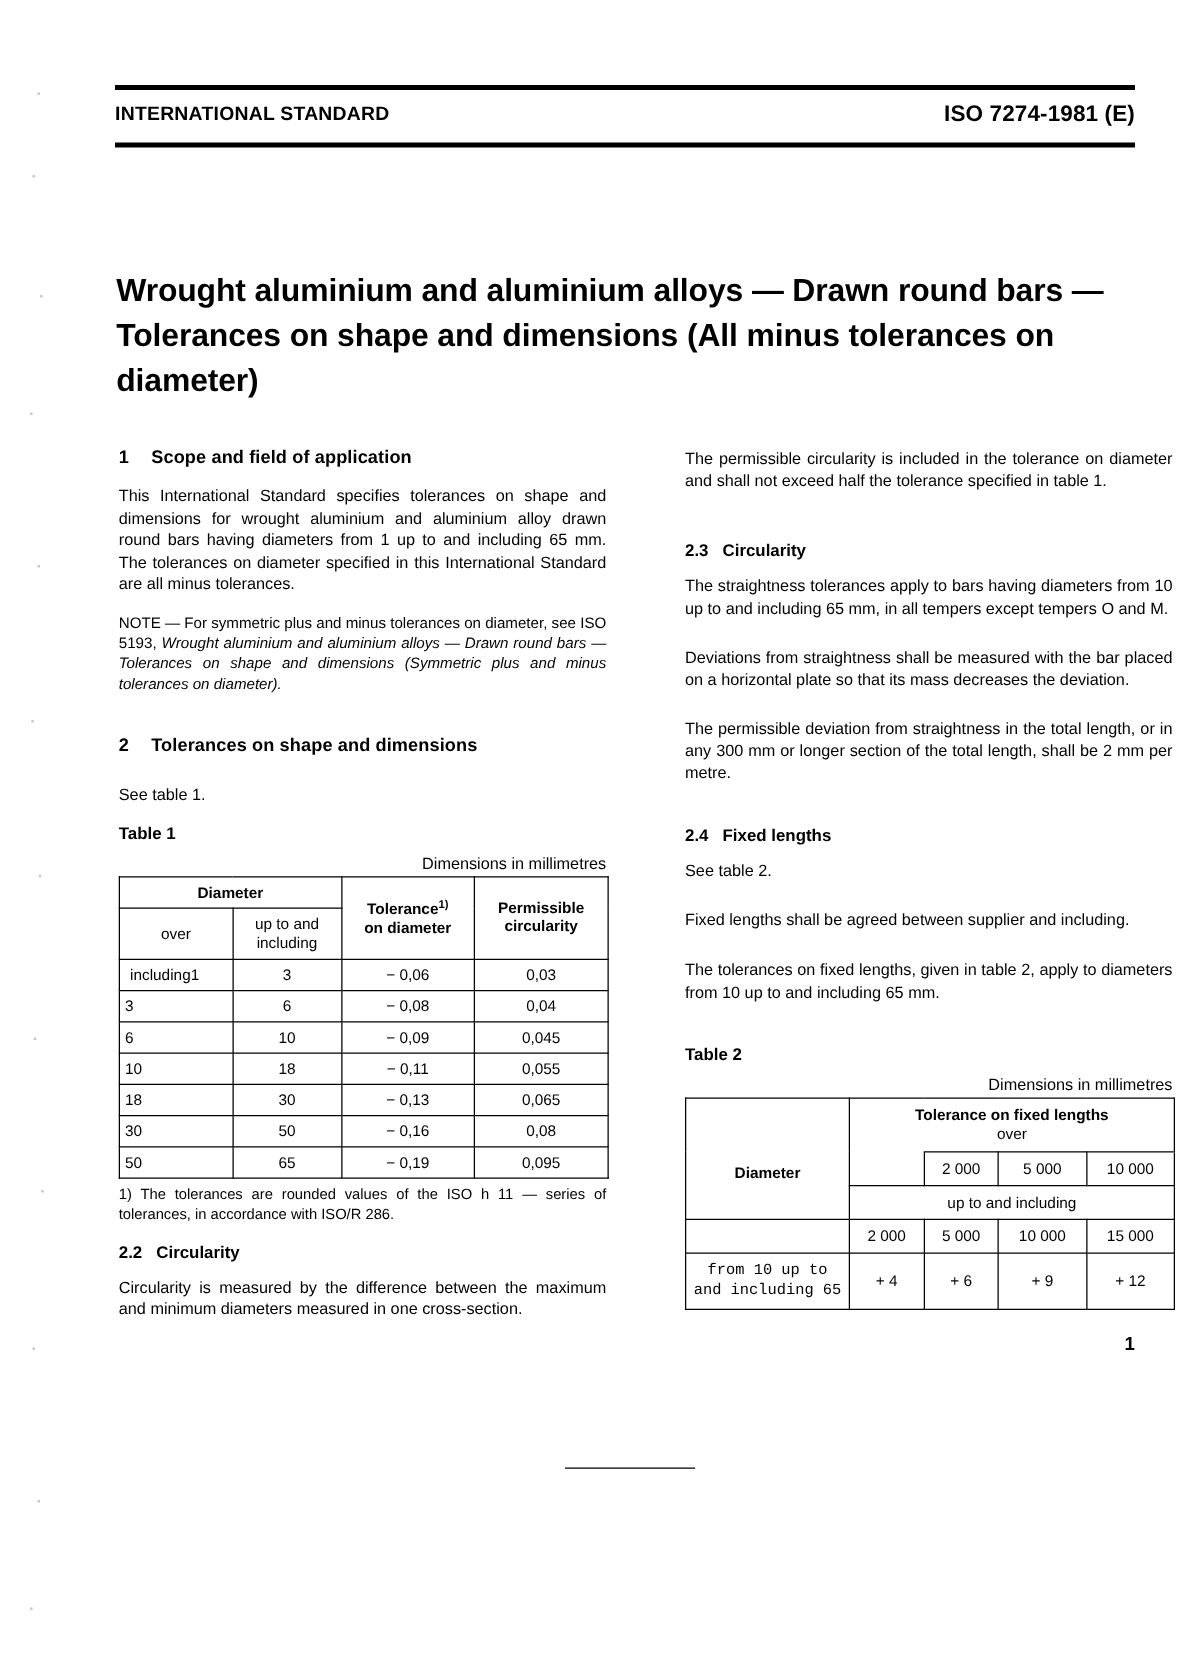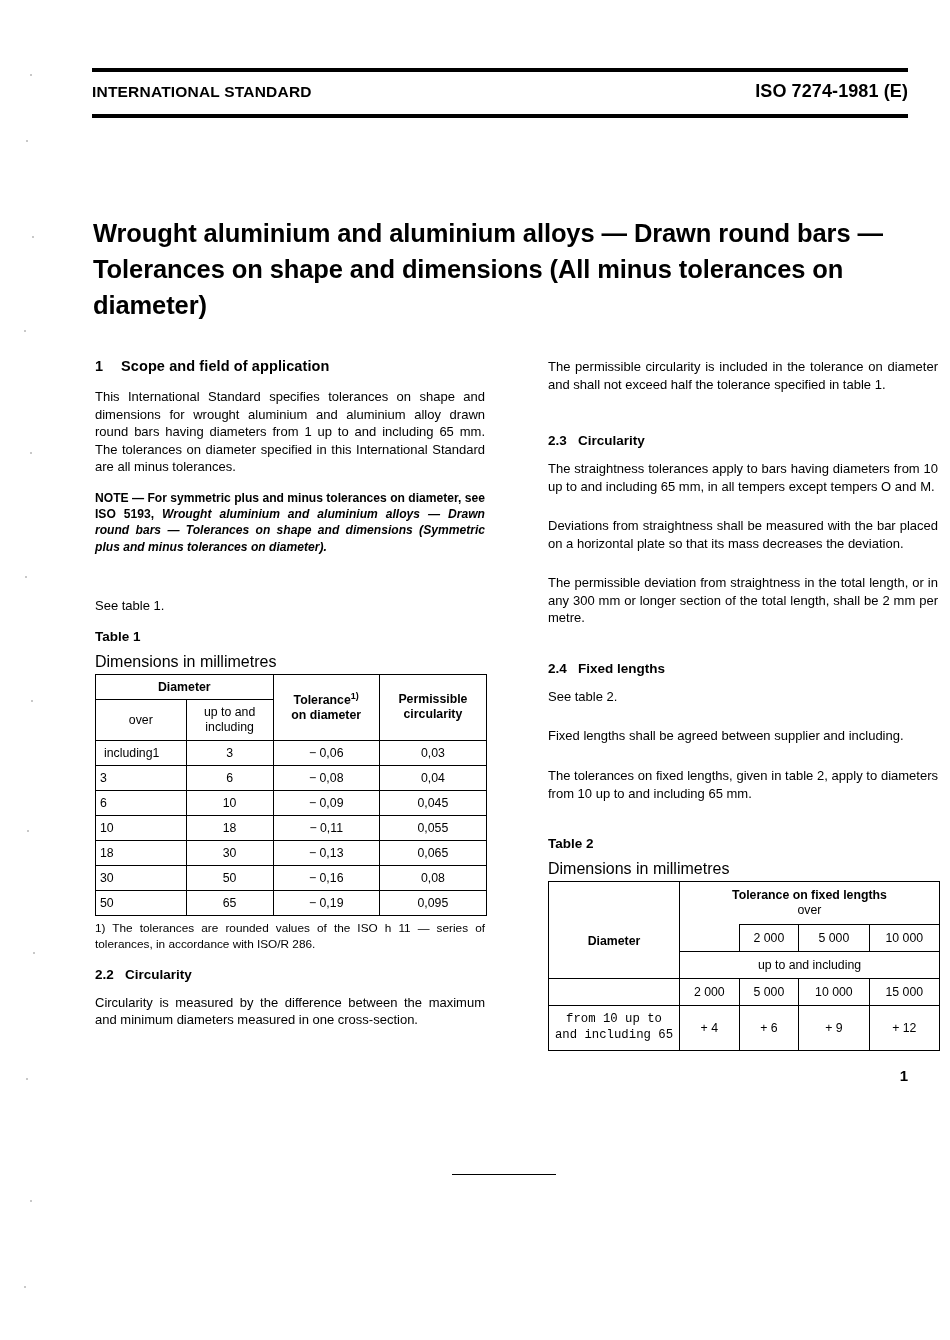--- a/index.html
+++ b/index.html
@@ -106,36 +106,36 @@
     font-size: 13px;
     line-height: 1.35;
     margin: 0 0 14px 0;
     text-align: justify;
   }
   p.note {
     font-size: 12.1px;
     line-height: 1.35;
     margin: 0 0 14px 0;
     text-align: justify;
-    font-weight: bold;
   }
   p.note i { font-style: italic; }
   .spacer-8 { height: 8px; }
   .spacer-14 { height: 14px; }
   .spacer-20 { height: 20px; }
   .spacer-26 { height: 26px; }
 
   
   .table-caption {
     font-size: 13.5px;
     font-weight: bold;
     margin: 0 0 9px 0;
   }
   .dim-note {
-    font-size: 16px;
+    font-size: 13px;
+    text-align: right;
     margin: 0 0 3px 0;
   }
   table.data {
     border-collapse: collapse;
     font-size: 12.3px;
     width: 100%;
   }
   table.data th, table.data td {
     border: 1px solid #000;
     padding: 5px 4px;
@@ -242,20 +242,23 @@
     </h2>
 
     <p class="body">This International Standard specifies tolerances on shape and dimensions for wrought aluminium and aluminium alloy drawn round bars having diameters from 1 up to and including 65 mm. The tolerances on diameter specified in this International Standard are all minus tolerances.</p>
 
     <p class="note">
       <span>NOTE — For symmetric plus and minus tolerances on diameter, see ISO 5193, </span><i>Wrought aluminium and aluminium alloys — Drawn round bars — Tolerances on shape and dimensions (Symmetric plus and minus tolerances on diameter).</i>
     </p>
 
     <div class="spacer-20"></div>
 
+    <h2 class="sec">
+      <span class="num">2</span><span>Tolerances on shape and dimensions</span>
+    </h2>
 
     <div class="spacer-8"></div>
 
 
     <p class="body">See table 1.</p>
 
     <div class="table-caption">Table 1</div>
     <div class="dim-note">Dimensions in millimetres</div>
 
     <table class="data" id="table1">

